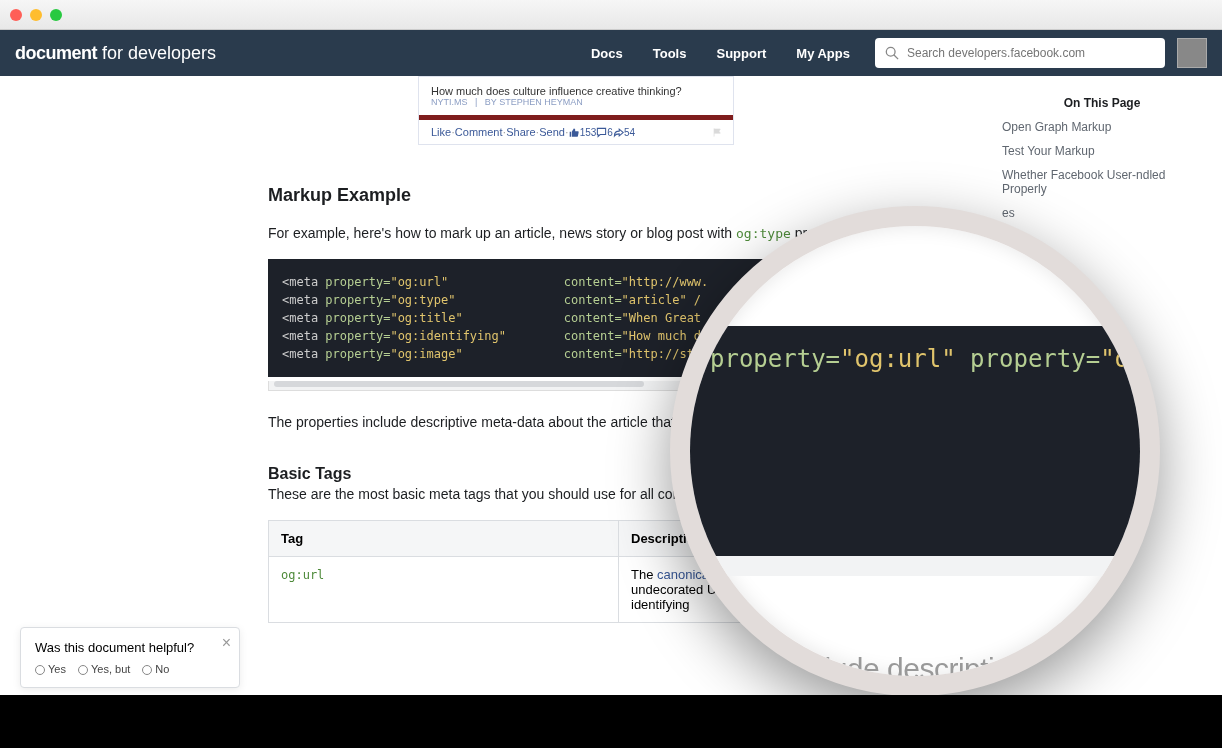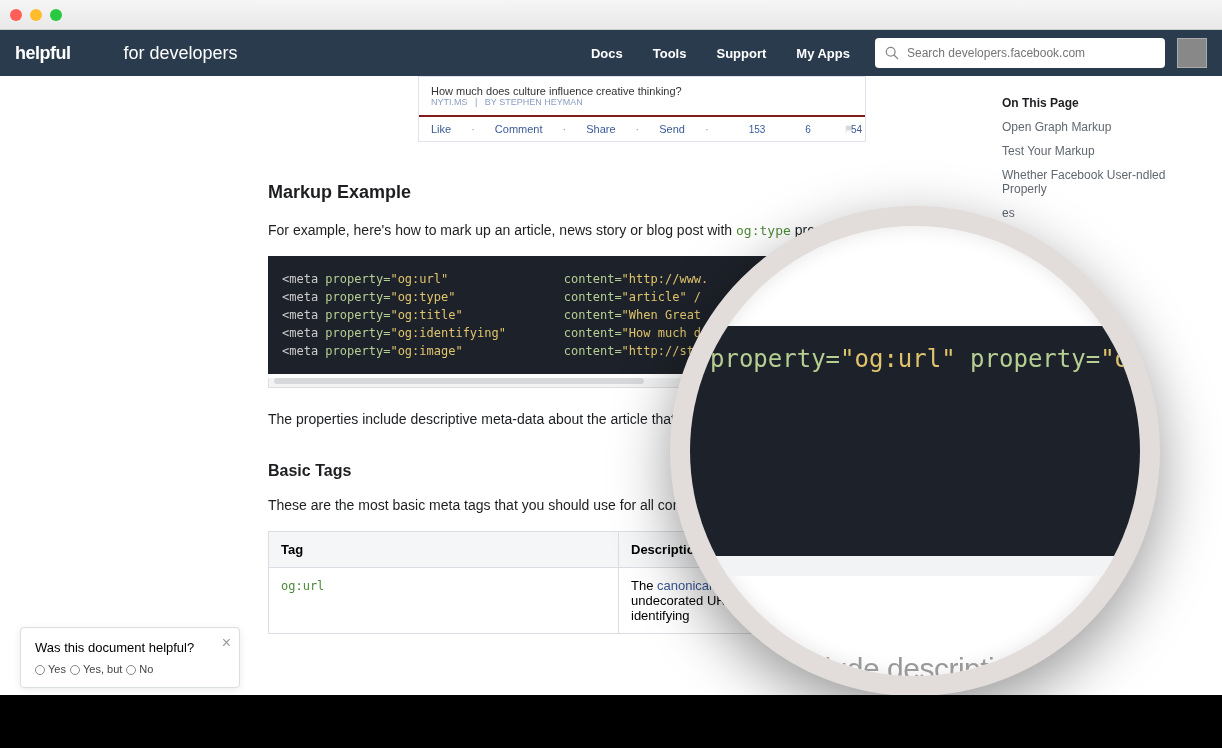--- a/index.html
+++ b/index.html
@@ -6,89 +6,89 @@
 body { font-family:-apple-system,BlinkMacSystemFont,"Segoe UI",Helvetica,Arial,sans-serif; background:#000; }
 .window { width:1222px; height:748px; background:#fff; position:relative; overflow:hidden; }
 .titlebar { height:30px; background:linear-gradient(#f6f6f6,#e8e8e8); border-bottom:1px solid #ccc; display:flex; align-items:center; padding:0 10px; gap:8px; }
 .tl-btn { width:12px; height:12px; border-radius:50%; }
 .tl-red { background:#ff5f57; }
 .tl-yellow { background:#ffbd2e; }
 .tl-green { background:#28c940; }
 .navbar { height:46px; background:#2a3b4d; display:flex; align-items:center; padding:0 15px; color:#fff; }
 .logo { font-size:18px; }
 .logo-fb { font-weight:bold; letter-spacing:-0.5px; }
-.logo-dev { font-weight:300;margin-left:48px; }
+.logo-dev { font-weight:300; }
 .nav-spacer { flex:1; }
 .nav-link { color:#fff; padding:0 15px; font-size:13px; cursor:pointer;font-weight:bold; }
 .nav-link.active { font-weight:600;text-align:right; }
 .search-box { width:290px; height:30px; background:#fff; border-radius:4px; display:flex; align-items:center; padding:0 10px; margin-left:10px; }
 .search-icon { width:14px; height:14px; fill:#888; }
 .search-input { border:none; outline:none; font-size:12px; color:#0c4a6e; margin-left:8px; flex:1; }
 .avatar { width:30px; height:30px; background:#888; margin-left:12px; border:1px solid #aaa; }
 
 .page { position:relative; height:672px; overflow:hidden; background:#fff; }
 .sidebar-right { position:absolute; right:20px; top:20px; width:200px; font-size:12px; }
-.sidebar-h { color:#1c1e21; font-weight:600; margin-bottom:10px; }
+.sidebar-h { color:#1c1e21; font-weight:600; margin-bottom:10px;text-align:center; }
 .sidebar-link { color:#606770; display:block; margin-bottom:10px; cursor:pointer; }
 
 .content { position:absolute; left:268px; top:0; width:690px; padding-top:0; }
-.fb-card { border:1px solid #dfe3ee; margin-left:150px; width:448px; background:#fff; font-size:11px; }
+.fb-card { border:1px solid #dfe3ee; margin-left:150px; width:316px; background:#fff; font-size:11px; }
 .fb-card-body { padding:8px 12px; }
 .fb-card-q { color:#333; font-size:11px; }
 .fb-meta { color:#8b9dc3; font-size:9px; }
-.fb-actions { border-top:2px solid #7f1d1d; padding:6px 12px; display:flex; align-items:center; gap:20px; color:#3b5998; font-size:11px; position:relative; }
+.fb-actions { border-top:5px solid #7f1d1d; padding:6px 12px; display:flex; align-items:center; gap:0; color:#3b5998; font-size:11px; position:relative; }
 .fb-actions .sep { color:#999; }
 .fb-icon { width:11px; height:11px; fill:#3b5998; }
 .fb-count { font-size:10px; }
 .fb-flag { position:absolute; right:10px; opacity:0.3; }
 
 h2.section { font-size:18px; font-weight:600; color:#1c1e21; margin-top:40px; margin-bottom:16px; }
 p.body-text { font-size:14px; color:#1c1e21; line-height:1.6; margin-bottom:14px; }
 .inline-code { color:#4e8a3a; font-family:Menlo,Consolas,monospace; font-size:13px; }
 
 .code-block { background:#1d2129; color:#eee; font-family:Menlo,Consolas,monospace; font-size:12px; padding:14px; line-height:1.5; white-space:pre; overflow:hidden; margin:10px 0 4px; }
 .tag-open { color:#ccc; }
 .attr { color:#b5ce92; }
 .val { color:#e0c46c; }
 .code-scroll { height:10px; background:#f2f3f4; border:1px solid #ddd; border-top:none; }
 .code-thumb { width:370px; height:6px; background:#d6d8db; margin:2px 0 0 5px; border-radius:3px; }
 
-h3.sub { font-size:16px; font-weight:600; margin-top:32px; margin-bottom:14px; color:#1c1e21; }
+h3.sub { font-size:16px; font-weight:600; margin-top:32px; color:#1c1e21; }
 table.tags { width:100%; border-collapse:collapse; border:1px solid #dadde1; margin-top:10px; }
 table.tags th, table.tags td { text-align:left; font-size:13px; padding:10px 12px; border:1px solid #dadde1; vertical-align:top; }
 table.tags th { background:#f5f6f7; font-weight:600; color:#000000; }
 .og-tag { color:#4e8a3a; font-family:Menlo,Consolas,monospace; font-size:12px; }
 .link { color:#385898; }
 
 .magnifier { position:absolute; width:490px; height:490px; border-radius:50%; top:130px; left:670px; background:#fff; border:20px solid #e2dcda; box-shadow:0 20px 60px rgba(0,0,0,0.4), inset 0 0 20px rgba(0,0,0,0.1); overflow:hidden; }
 .mag-code { position:absolute; top:100px; left:-10px; right:0; height:230px; background:#1d2129; padding:14px 30px; font-family:Menlo,Consolas,monospace; font-size:24px; line-height:1.6; white-space:nowrap; }
 .mag-scroll { position:absolute; top:330px; left:0; right:0; height:20px; background:#f2f3f4; }
 .mag-text { position:absolute; bottom:-10px; left:120px; font-size:30px; color:#999; white-space:nowrap; font-weight:300; letter-spacing:-0.5px; }
 
 .feedback { position:absolute; bottom:60px; left:20px; width:220px; background:#fff; border:1px solid #dadde1; border-radius:4px; padding:12px 14px; font-size:13px; box-shadow:0 2px 8px rgba(0,0,0,0.08); }
 .feedback-x { position:absolute; right:8px; top:6px; color:#999; cursor:pointer; font-size:16px; }
-.feedback-opts { display:flex; gap:4px; margin-top:8px; font-size:11px; color:#444; }
+.feedback-opts { display:flex; gap:12px; margin-top:8px; font-size:11px; color:#444; }
 .radio { width:10px; height:10px; border:1px solid #888; border-radius:50%; display:inline-block; margin-right:3px; vertical-align:middle; }
 
 .bottom-black { position:absolute; bottom:0; left:0; right:0; height:53px; background:#000; }
 </style>
 </head>
 <body>
 
 <div class="window">
 
   <div class="titlebar">
     <div class="tl-btn tl-red"></div>
     <div class="tl-btn tl-yellow"></div>
     <div class="tl-btn tl-green"></div>
   </div>
 
   <div class="navbar">
     <div class="logo">
-      <span class="logo-fb">helpful</span>
+      <span class="logo-fb">document</span>
       <span class="logo-dev">for developers</span>
     </div>
     <div class="nav-spacer"></div>
     <span class="nav-link active">Docs</span>
     <span class="nav-link">Tools</span>
     <span class="nav-link">Support</span>
     <span class="nav-link">My Apps</span>
     <div class="search-box">
       <svg class="search-icon" viewBox="0 0 16 16">
           <circle cx="6.5" cy="6.5" r="5" fill="none" stroke="#888" stroke-width="1.5"></circle>

